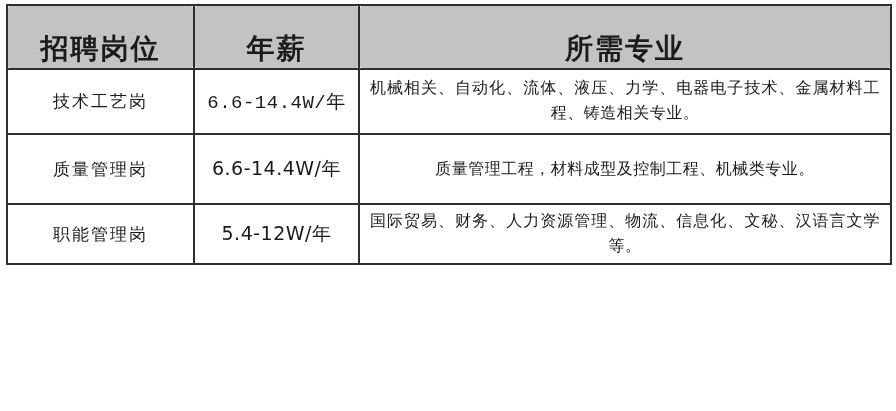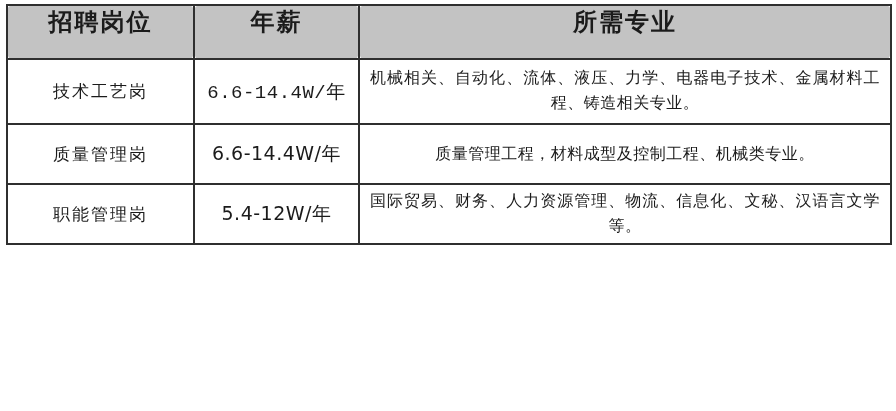--- a/index.html
+++ b/index.html
@@ -25,27 +25,27 @@
   col.c-sal{width:165px;}
   col.c-maj{width:532px;}
   th,td{
     border:2px solid var(--border-c);
     text-align:center;
   }
   thead tr{height:54px;}
   th{
     background:var(--header-bg);
     font-weight:bold;
-    font-size:24px;
+    font-size:28px;
     letter-spacing:2px;
     vertical-align:top;
-    padding-top:0;
+    padding-top:24px;
     border-radius:6px;
   }
-  tbody tr{height:60px;}
+  tbody tr{height:70px;}
   tr.r-tall{height:65px;font-family:Liberation Mono, monospace;}
   tr.r-last{height:60px;padding-left:12px;}
   td{vertical-align:middle;font-size:16px;}
   td.pos{font-size:17px;letter-spacing:2px;}
   td.sal{font-size:19px;letter-spacing:0.5px;}
   td.maj{
     padding:4px 10px;
     line-height:1.55;
     letter-spacing:0.5px;
     text-align:justify;

